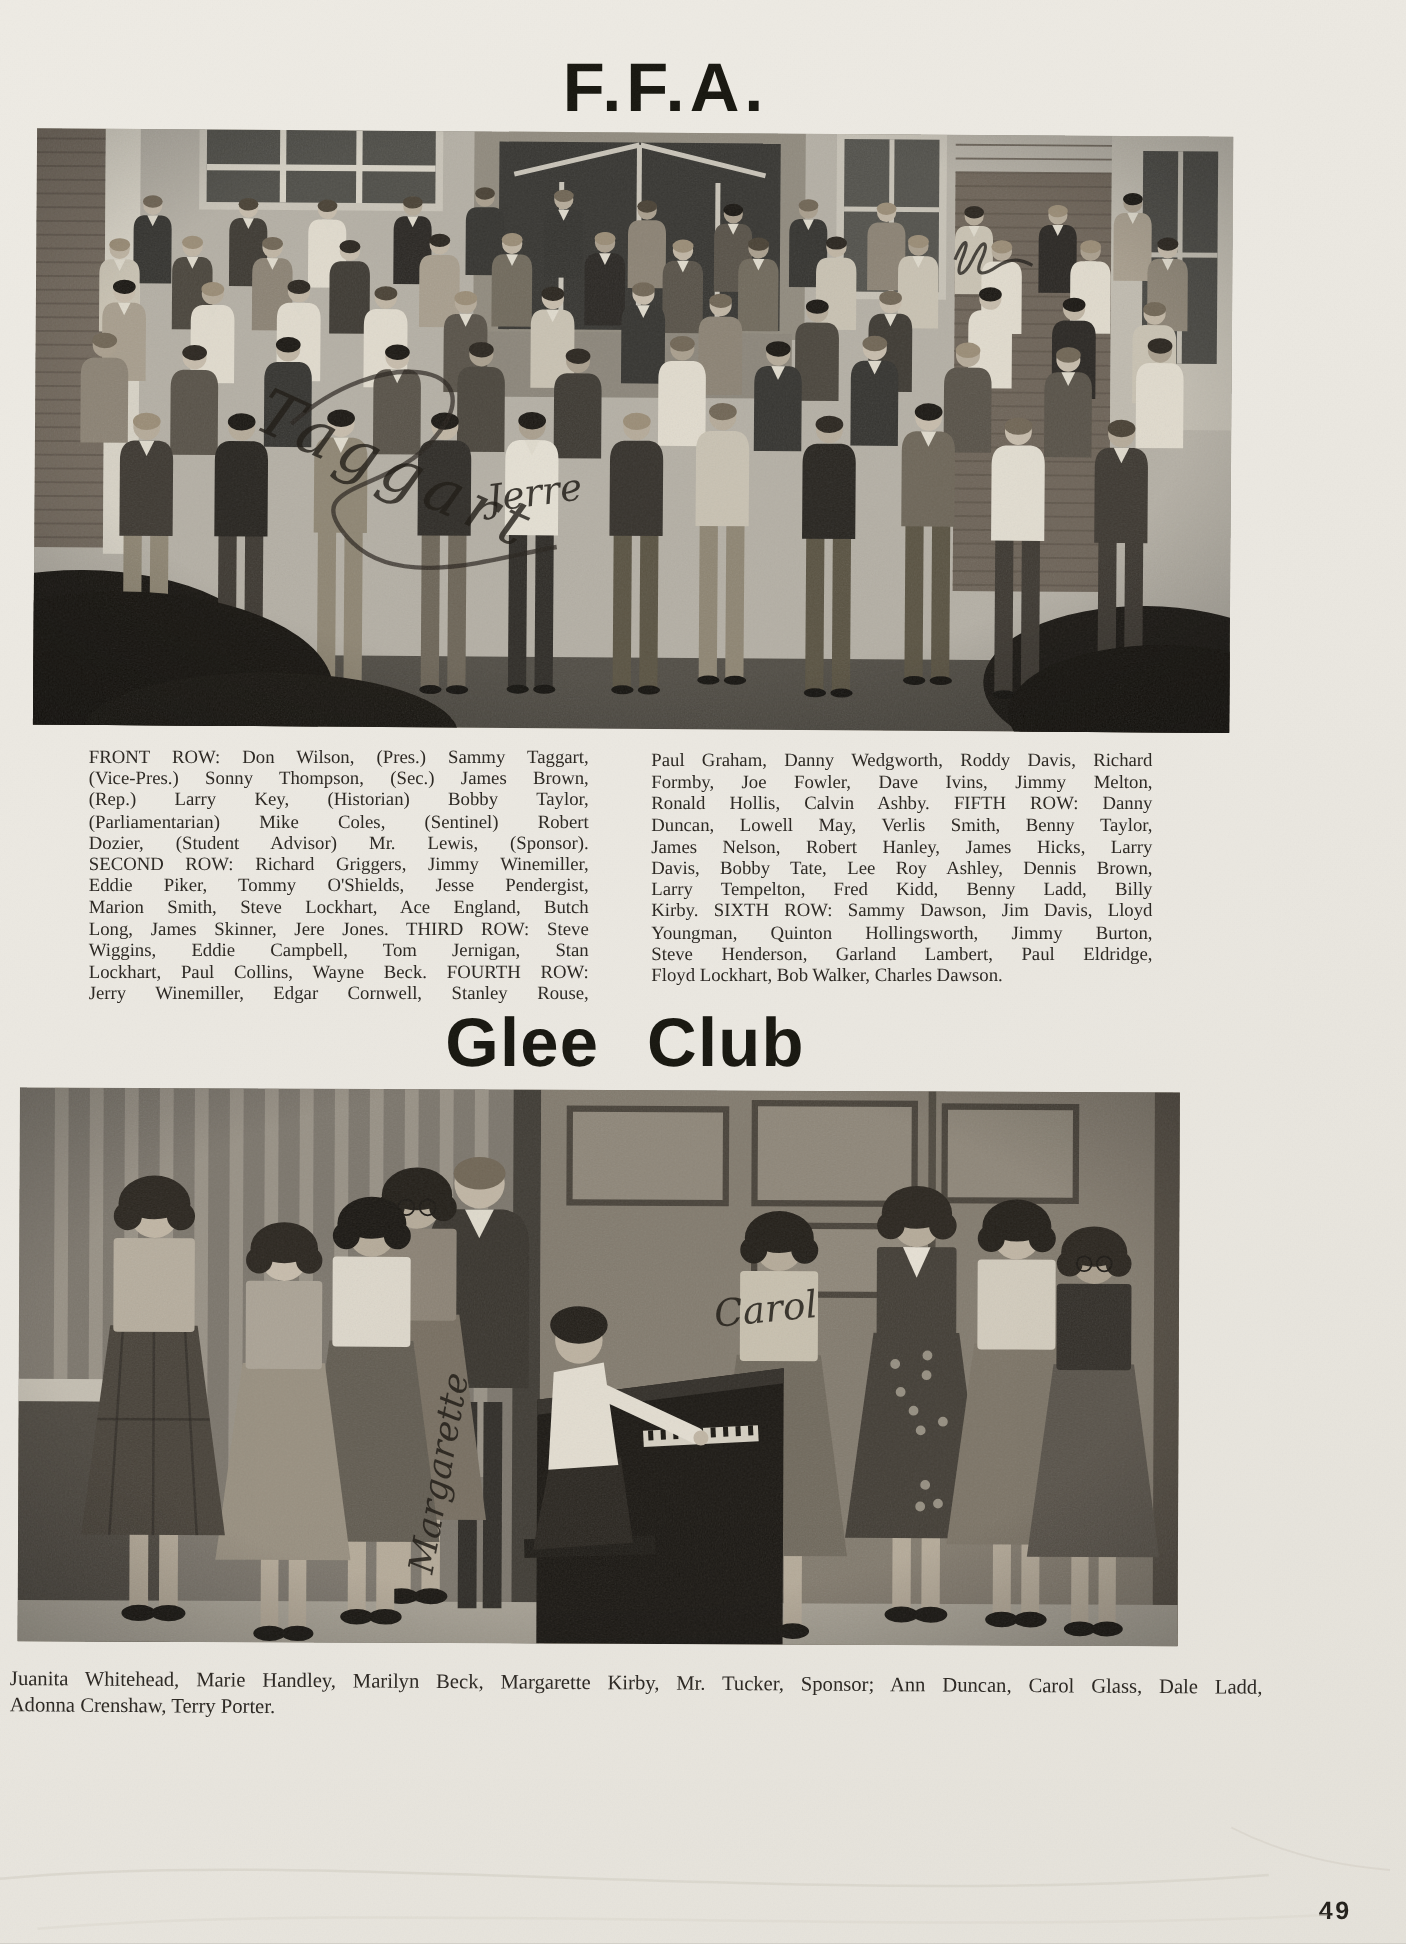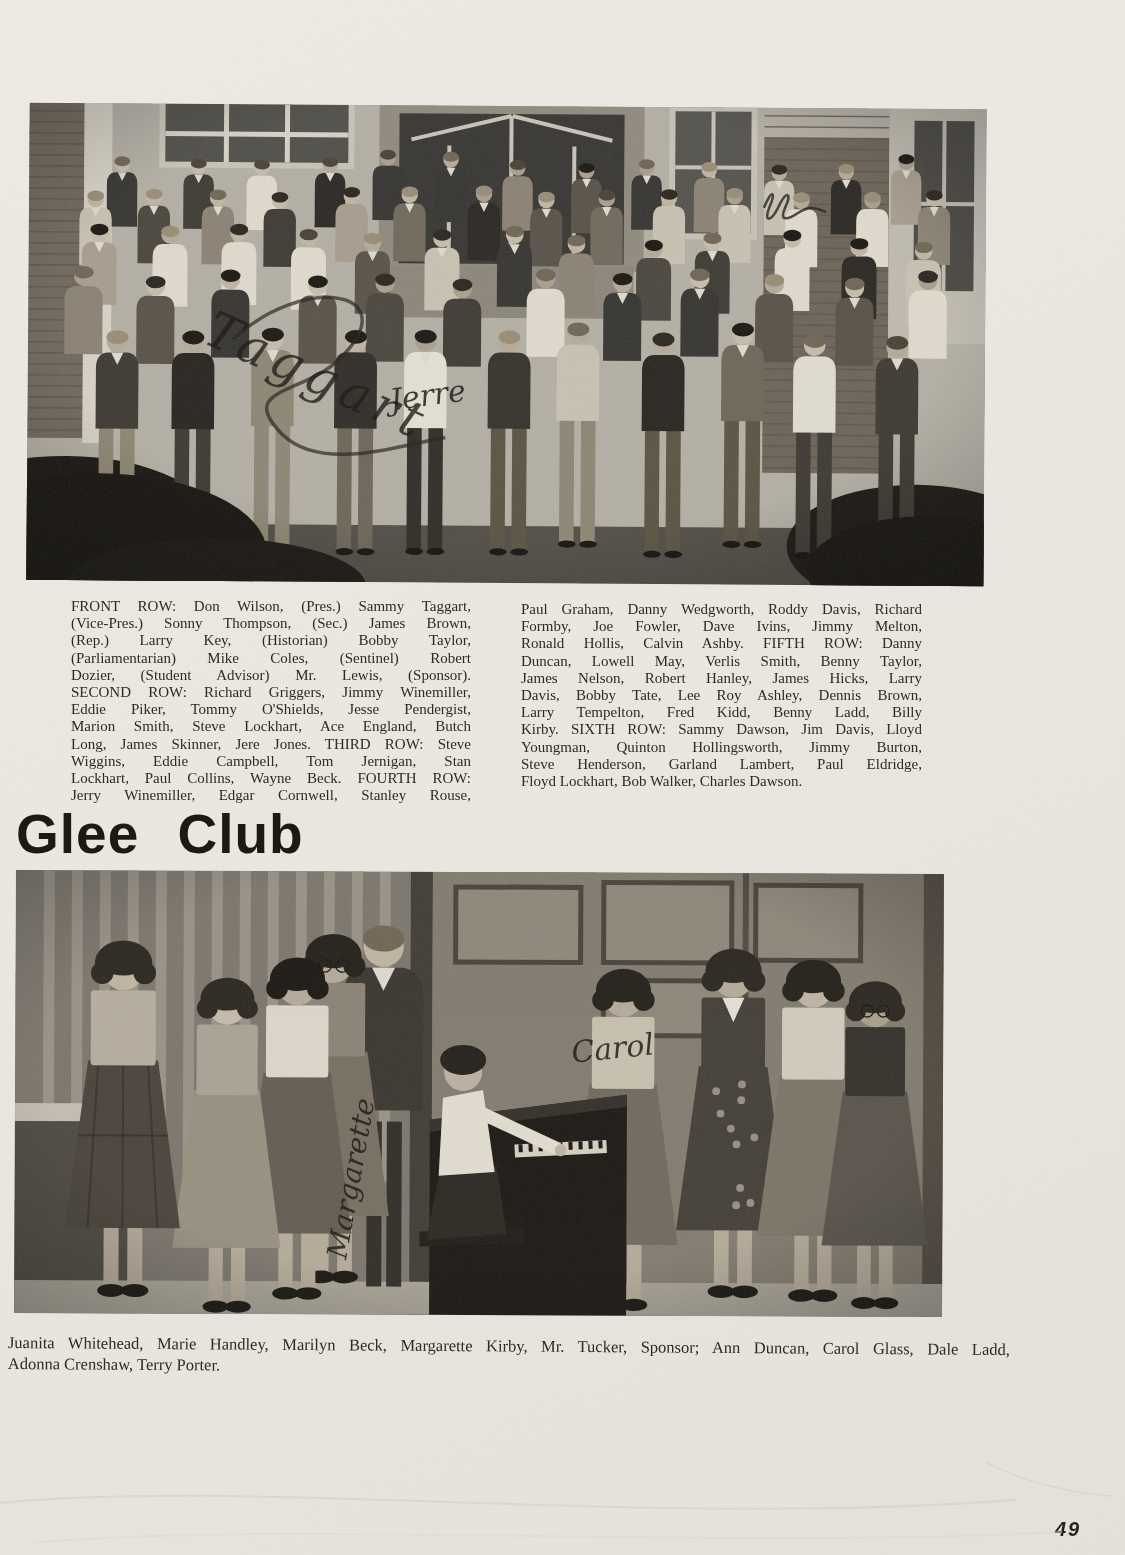--- a/index.html
+++ b/index.html
@@ -5,22 +5,22 @@
   html,body{margin:0;padding:0;background:#b9b6ae;}
   .page{
     position:relative;width:1125px;height:1555px;overflow:hidden;
     background:linear-gradient(155deg,#eeebe4 0%,#eae7e0 55%,#e5e2da 100%);
     font-family:"Liberation Serif",serif;
   }
   .noise{position:absolute;left:0;top:0;pointer-events:none;}
   .title{position:absolute;margin:0;font-family:"Liberation Sans",sans-serif;
     font-weight:bold;color:#17160f;}
   .ffa-title{top:38px;left:0;width:1065px;text-align:center;font-size:55px;letter-spacing:4px;}
-  .glee-title{top:802px;left:0;width:1000px;text-align:left;font-size:55px;
-    word-spacing:22px;letter-spacing:1px;margin-left:16px;}
+  .glee-title{top:802px;left:0;width:1000px;text-align:center;font-size:55px;
+    word-spacing:22px;letter-spacing:1px;}
   .photo{position:absolute;overflow:hidden;background:#aba69b;
     box-shadow:inset 0 0 60px rgba(20,18,12,.25);}
   .ffa-photo{left:28px;top:106px;width:957px;height:477px;transform:rotate(.4deg);}
   .glee-photo{left:15px;top:872px;width:928px;height:443px;transform:rotate(.25deg);}
   .photo svg{display:block;width:100%;height:100%;}
   .cap{position:absolute;color:#2b2722;font-size:15px;line-height:17.2px;}
   .cap-left{left:71px;top:598px;width:400px;}
   .cap-right{left:521px;top:601px;width:401px;}
   .cap-line{text-align:justify;text-align-last:justify;-moz-text-align-last:justify;}
   .cap-end{text-align-last:left;-moz-text-align-last:left;}
@@ -29,27 +29,28 @@
   .sig{position:absolute;font-family:"DejaVu Serif",serif;font-style:italic;
     color:#201c16;opacity:.85;white-space:nowrap;pointer-events:none;}
   .sig-taggart{left:192px;top:196px;font-size:50px;letter-spacing:6px;
     transform:rotate(24deg);transform-origin:0 0;opacity:.8;}
   .sig-jerre{left:362px;top:272px;font-size:30px;transform:rotate(-8deg);}
   .sig-carol{left:556px;top:158px;font-size:30px;transform:rotate(-6deg);}
   .sig-margarette{left:306px;top:384px;font-size:28px;
     transform:rotate(-80deg);transform-origin:0 0;}
   .page-number{position:absolute;left:1055px;top:1518px;
     font-family:"Liberation Sans",sans-serif;font-weight:bold;
-    font-size:20px;letter-spacing:2px;color:#221f1a;font-style:italic;}
+    font-size:20px;letter-spacing:2px;color:#221f1a;}
 </style>
 </head>
 <body>
 
 <div class="page">
 
+  <h1 class="title ffa-title">F.F.A.</h1>
 
   <div class="photo ffa-photo">
     <svg viewBox="0 0 957 477" preserveAspectRatio="none">
       <defs>
         <filter id="grainA">
             <feTurbulence type="fractalNoise" baseFrequency="0.9" numOctaves="2"></feTurbulence>
           <feColorMatrix type="saturate" values="0"></feColorMatrix>
           <feComponentTransfer>
               <feFuncA type="linear" slope="0.25" intercept="0"></feFuncA>
             </feComponentTransfer>

